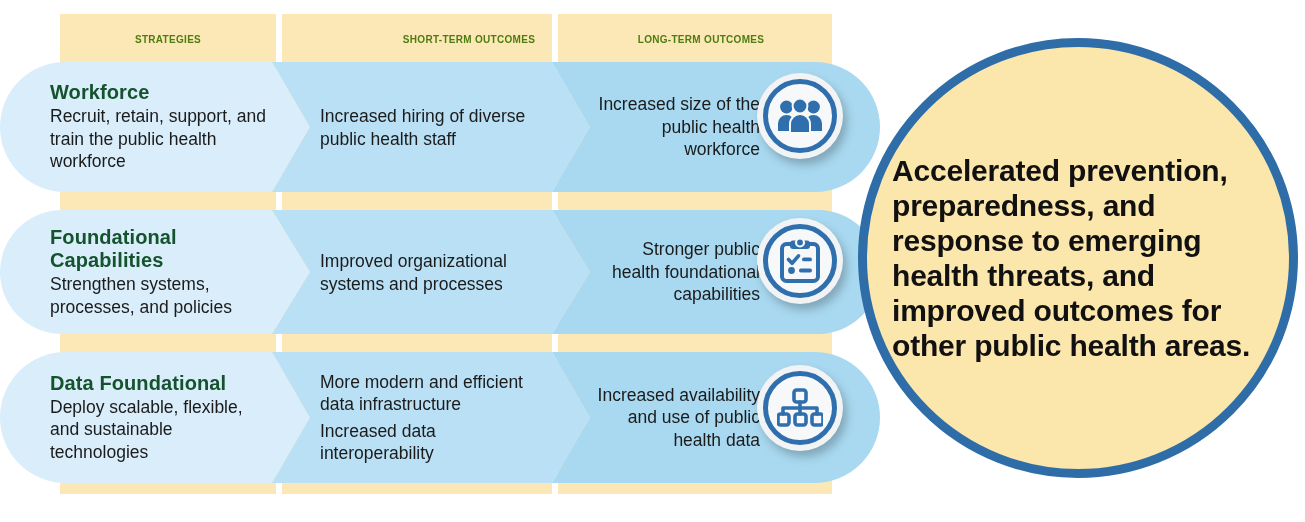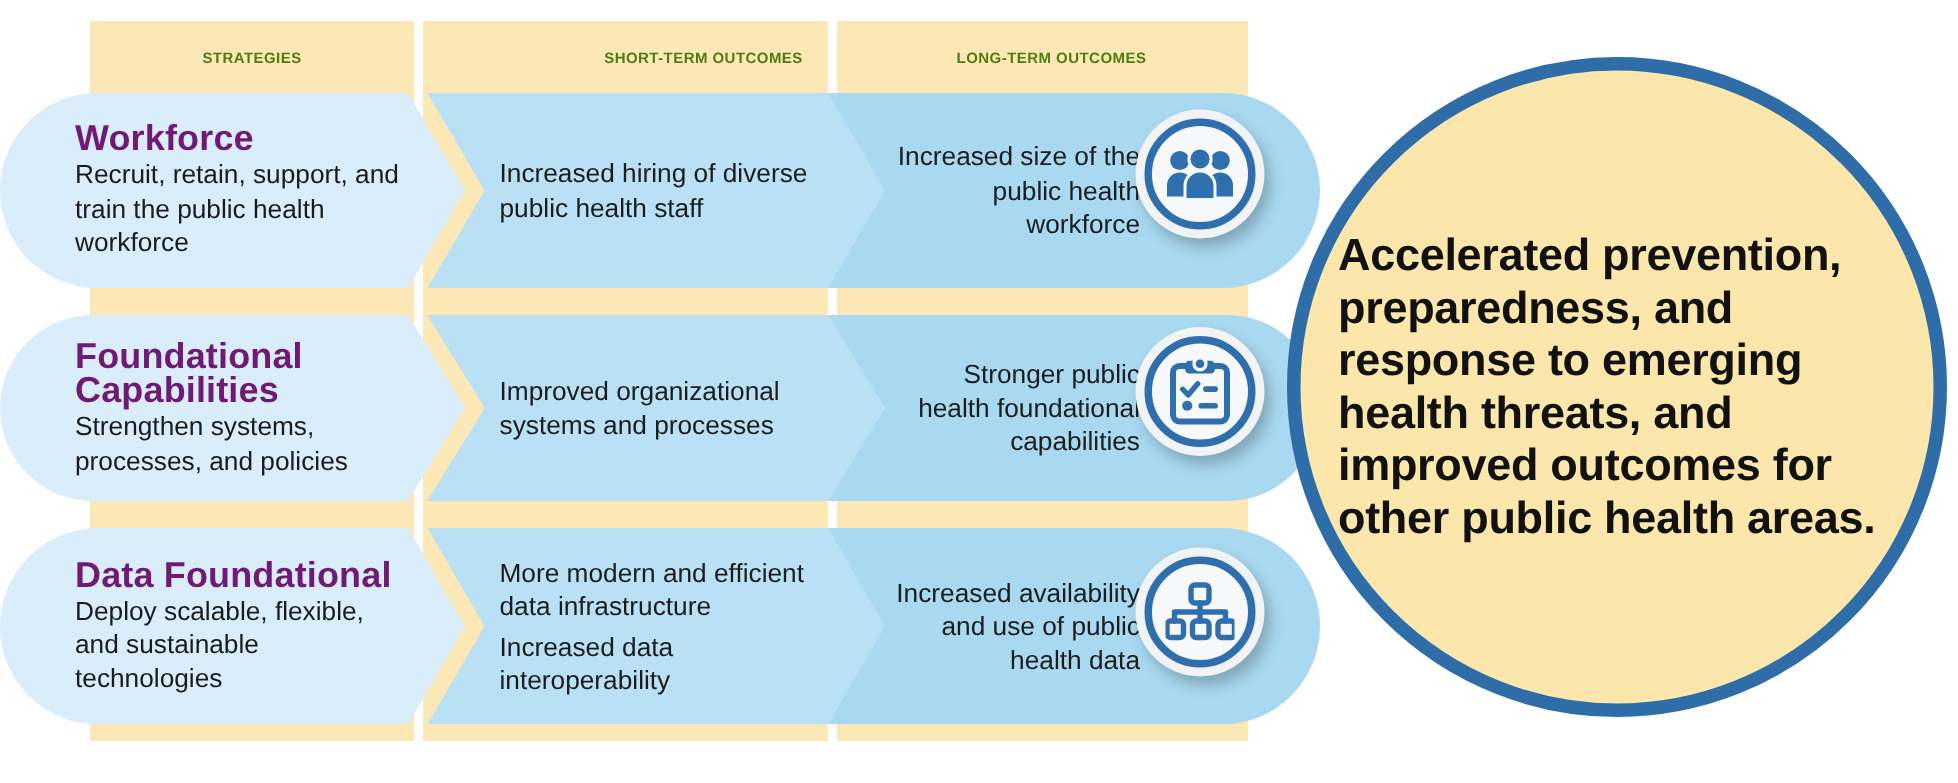--- a/index.html
+++ b/index.html
@@ -35,40 +35,40 @@
 
   
   .seg-1{
     left:0;width:310px;background:#d9edfa;
     border-top-left-radius:70px;border-bottom-left-radius:70px;
     -webkit-clip-path:polygon(0 0, 272px 0, 310px 50%, 272px 100%, 0 100%);
     clip-path:polygon(0 0, 272px 0, 310px 50%, 272px 100%, 0 100%);
   }
   
   .seg-2{
-    left:285px;width:318px;background:#bae0f5;
+    left:272px;width:318px;background:#bae0f5;
     -webkit-clip-path:polygon(0 0, 280px 0, 318px 50%, 280px 100%, 0 100%, 38px 50%);
     clip-path:polygon(0 0, 280px 0, 318px 50%, 280px 100%, 0 100%, 38px 50%);
   }
   
   .seg-3{
     left:552px;width:328px;background:#a8d9f0;
     border-top-right-radius:66px;border-bottom-right-radius:66px;
     -webkit-clip-path:polygon(0 0, 328px 0, 328px 100%, 0 100%, 38px 50%);
     clip-path:polygon(0 0, 328px 0, 328px 100%, 0 100%, 38px 50%);
     text-align:right;
   }
 
   
   .seg-text{position:absolute;}
   .s1-text{left:50px;right:40px;}
   .s2-text{left:48px;right:46px;}
   .s3-text{left:44px;right:120px;}
 
-  .strat-title{font-weight:bold;font-size:24px;line-height:23px;color:#701a75;
+  .strat-title{font-weight:bold;font-size:20px;line-height:23px;color:#14532d;
                letter-spacing:.1px;margin:0 0 1px 0;}
   .body-text{font-size:17.5px;line-height:22.5px;color:#1b1b1b;margin:0;}
   .body-text + .body-text{margin-top:4px;}
 
   
   .vcenter{position:absolute;top:50%;transform:translateY(-50%);}
 
   
   .badge{
     position:absolute;width:86px;height:86px;border-radius:50%;

